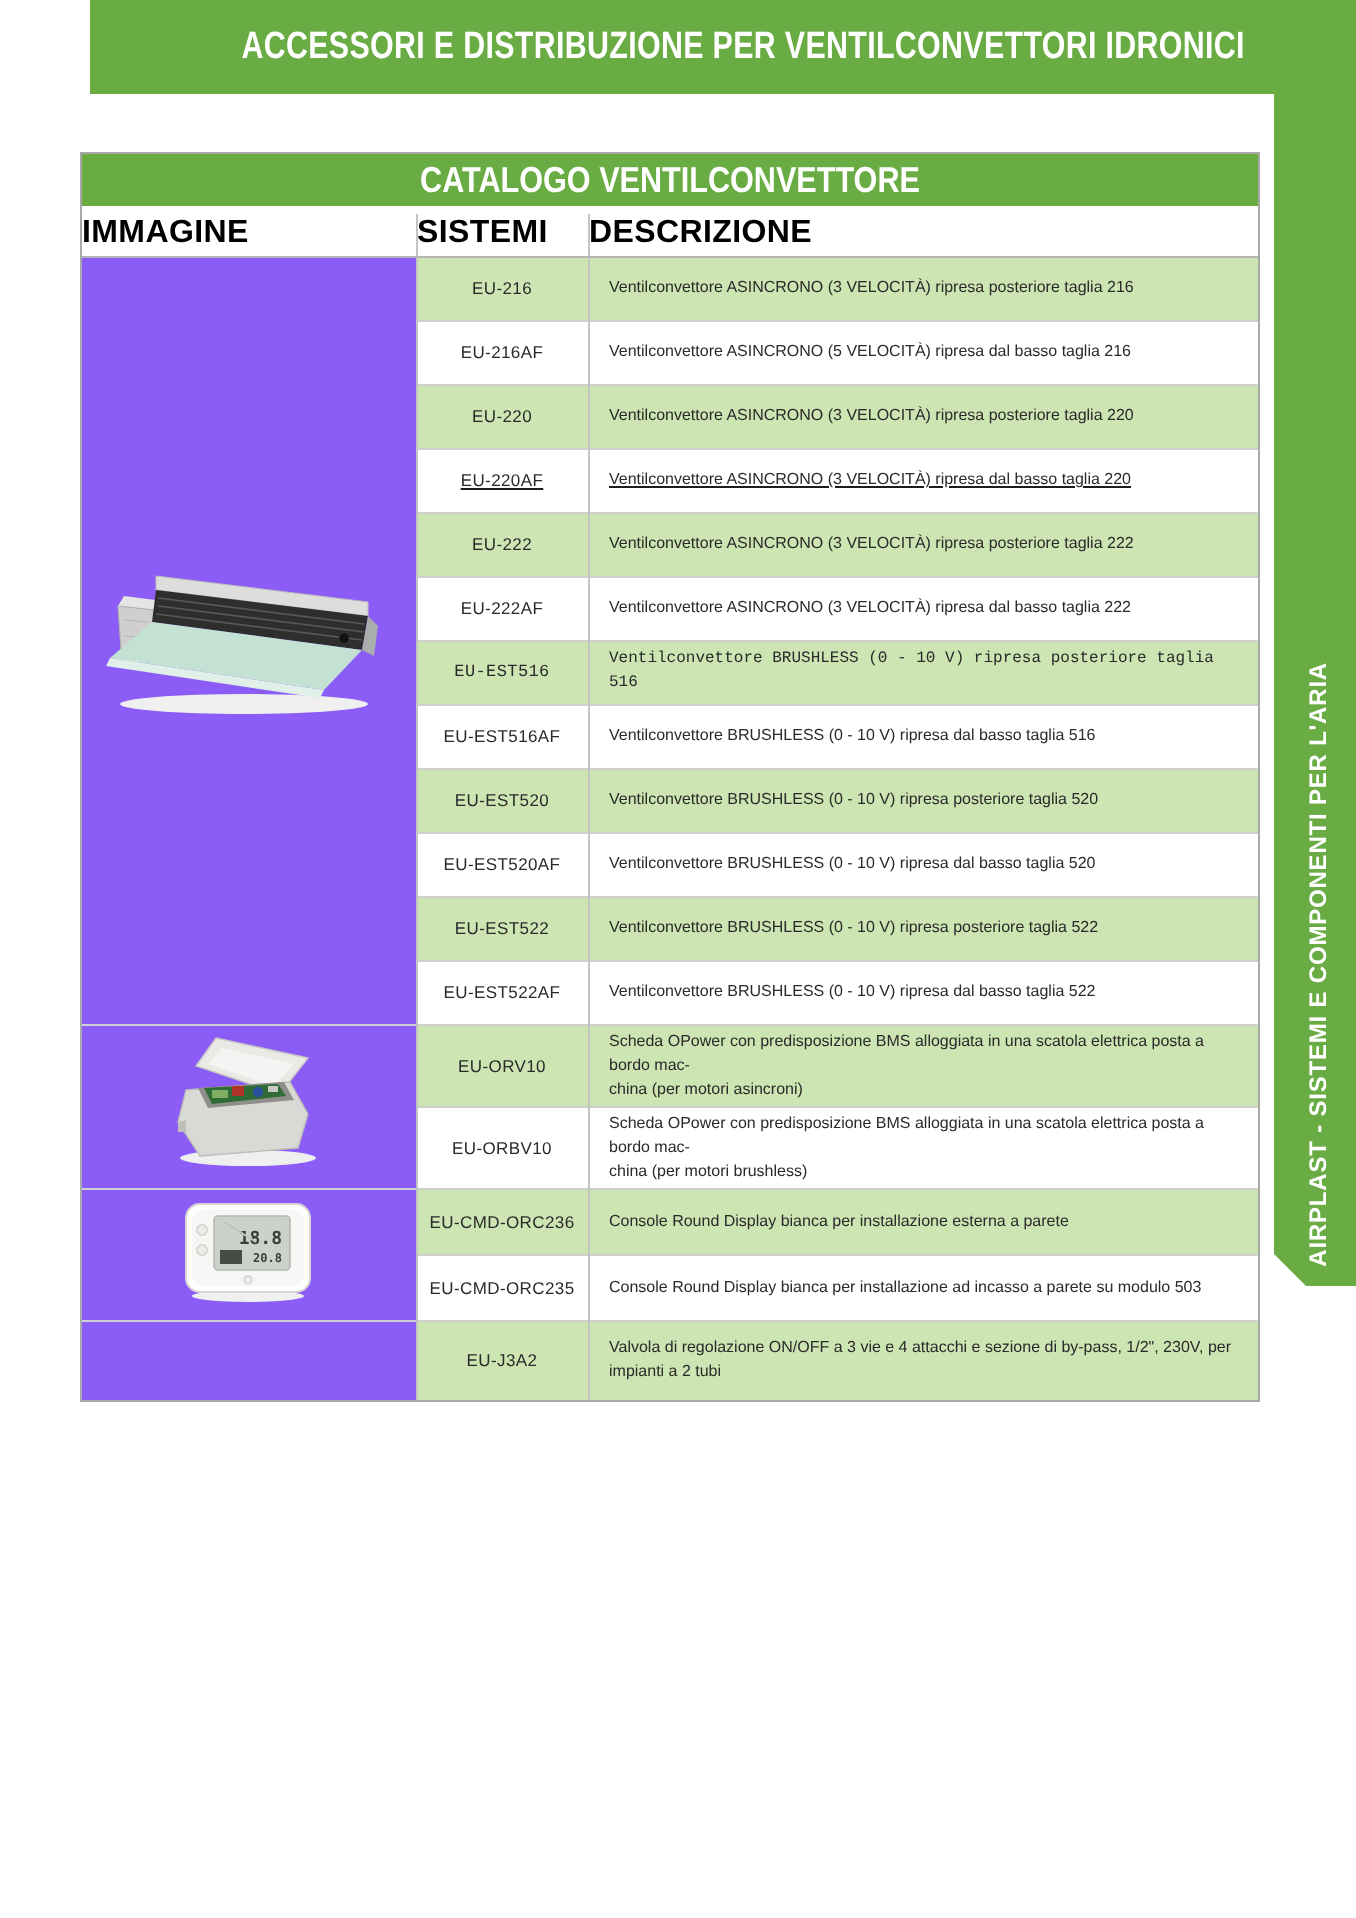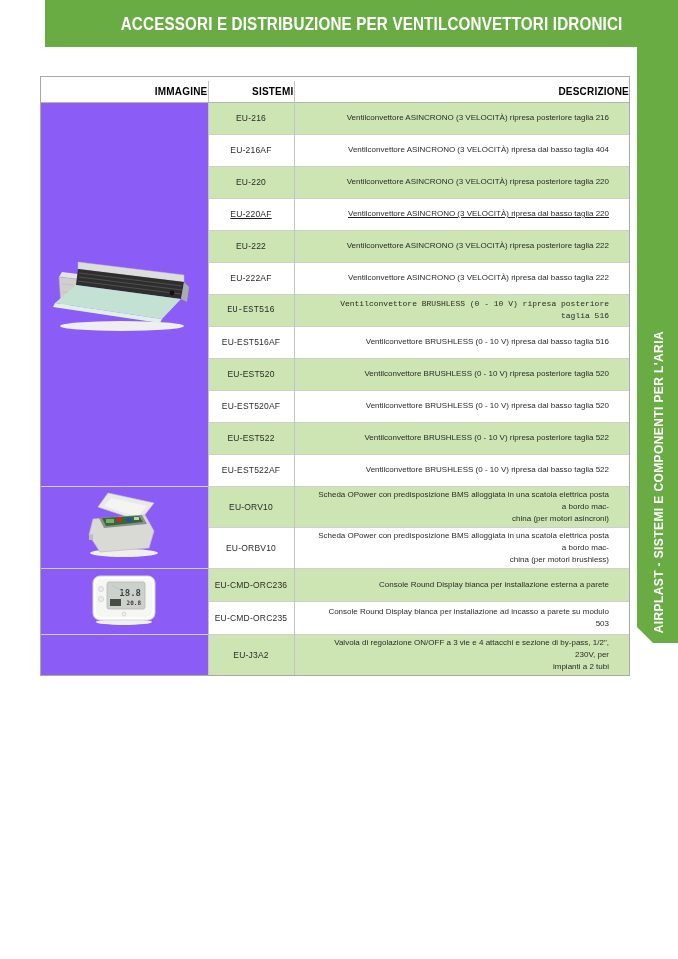--- a/index.html
+++ b/index.html
@@ -50,34 +50,34 @@
   }
   .catalog-title span{
     color:#ffffff;font-weight:bold;font-size:18px;white-space:nowrap;
     display:inline-block;transform:scaleX(0.85);
   }
   .catalog-gap{height:4px;background:#ffffff;}
   table.cat{border-collapse:collapse;width:100%;table-layout:fixed;}
   table.cat col.c-img{width:167px;}
   table.cat col.c-code{width:86px;}
   table.cat th{
-    height:21px;font-size:10px;font-weight:bold;color:#000;
+    height:21px;font-size:16px;font-weight:bold;color:#000;
     border-bottom:1px solid #b4b4b4;background:#fff;letter-spacing:0.2px;
-    text-align:right;vertical-align:middle;
+    text-align:left;vertical-align:middle;
   }
   table.cat th + th{border-left:1px solid var(--border-gray);}
   table.cat td{vertical-align:middle;border-top:1px solid #cfcfcf;}
   td.img-cell{background:#8b5cf6;text-align:center;}
   td.code-cell,td.desc-cell{border-left:1px solid var(--border-gray);}
   td.code-cell{
     text-align:center;font-size:8.5px;color:#2a2a2a;letter-spacing:0.2px;
   }
   td.desc-cell{
-    text-align:right;font-size:8px;color:#2a2a2a;line-height:1.5;
-    padding:2px 20px;white-space:pre-line;
+    text-align:left;font-size:8px;color:#2a2a2a;line-height:1.5;
+    padding:2px 10px;white-space:pre-line;
   }
   tr.shaded td.code-cell, tr.shaded td.desc-cell{background:var(--row-green);}
 
   
   .page-number{
     position:absolute;left:616px;top:948px;font-size:9px;font-weight:bold;color:#1d1d1b;margin-top:46px;
   }
 </style>
 </head>
 <body>
@@ -86,20 +86,23 @@
 
   <div class="top-band">
     <span class="title">ACCESSORI E DISTRIBUZIONE PER VENTILCONVETTORI IDRONICI</span>
   </div>
 
   <div class="side-band">
     <span class="vtext">AIRPLAST - SISTEMI E COMPONENTI PER L'ARIA</span>
   </div>
 
   <div class="catalog">
+    <div class="catalog-title">
+      <span>CATALOGO VENTILCONVETTORE</span>
+    </div>
     <div class="catalog-gap"></div>
     <table class="cat">
       <colgroup>
           <col class="c-img">
           <col class="c-code">
           <col class="c-desc">
         </colgroup>
       <thead>
         <tr>
           <th>IMMAGINE</th>
@@ -130,21 +133,21 @@
     <polygon points="7,55 114,71 112,75 5,59" fill="#e0efe8"></polygon>
 
     <polygon points="133,51 136,34 141,39 139,54" fill="#a9aeac"></polygon>
   </svg>
 </td>
             <td class="code-cell">EU-216</td>
             <td class="desc-cell">Ventilconvettore ASINCRONO (3 VELOCITÀ) ripresa posteriore taglia 216</td>
           </tr>
           <tr style="height: 32px;">
             <td class="code-cell">EU-216AF</td>
-            <td class="desc-cell">Ventilconvettore ASINCRONO (3 VELOCITÀ) ripresa dal basso taglia 404</td>
+            <td class="desc-cell">Ventilconvettore ASINCRONO (5 VELOCITÀ) ripresa dal basso taglia 216</td>
           </tr>
           <tr class="shaded" style="height: 32px;">
             <td class="code-cell">EU-220</td>
             <td class="desc-cell">Ventilconvettore ASINCRONO (3 VELOCITÀ) ripresa posteriore taglia 220</td>
           </tr>
           <tr style="height: 32px; text-decoration: underline;">
             <td class="code-cell">EU-220AF</td>
             <td class="desc-cell">Ventilconvettore ASINCRONO (3 VELOCITÀ) ripresa dal basso taglia 220</td>
           </tr>
           <tr class="shaded" style="height: 32px;">

